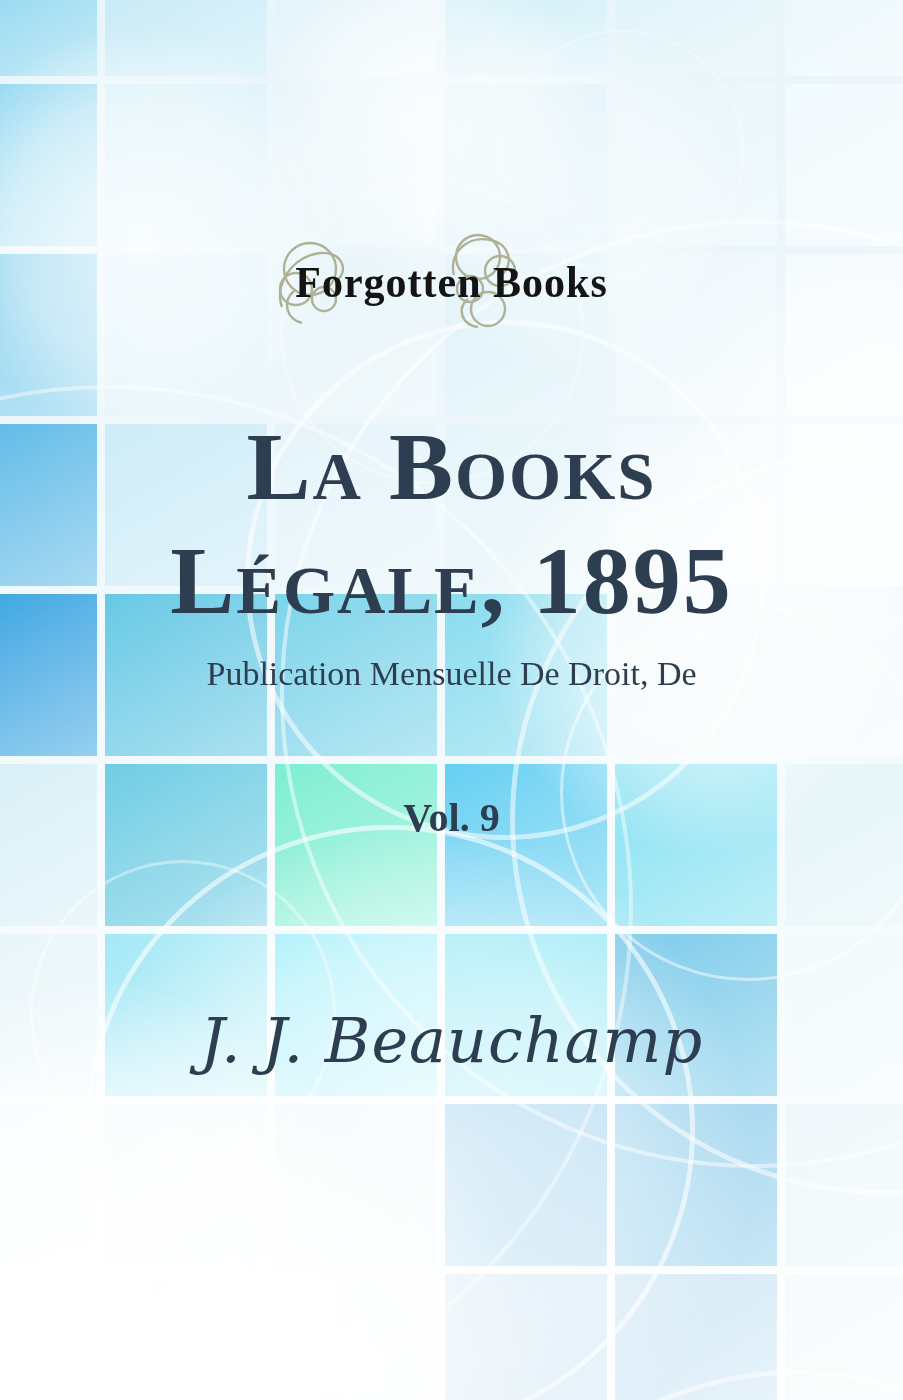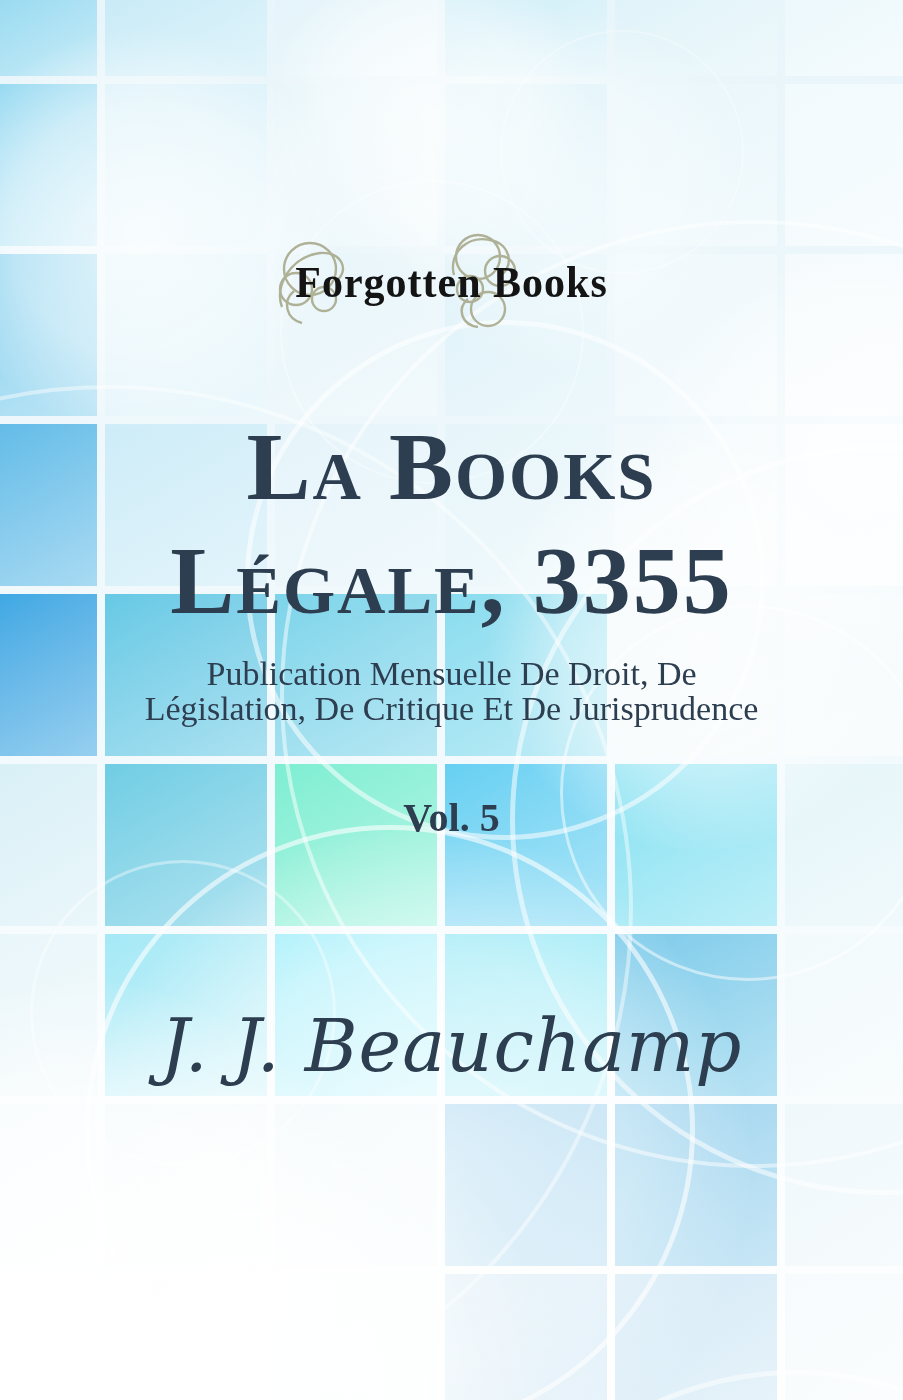--- a/index.html
+++ b/index.html
@@ -51,21 +51,21 @@
     top:938px;
     font-family:"DejaVu Serif",serif;
     font-style:italic;
     font-size:52px;
     color:#2d3e50;
   }
   .author{
     top:1004px;
     font-family:"DejaVu Serif",serif;
     font-style:italic;
-    font-size:72px;
+    font-size:62px;
     letter-spacing:1px;
     color:#2d3e50;
   }
 </style>
 </head>
 <body>
 
 <div class="page">
 
   <div class="bg" id="bg">
@@ -155,22 +155,22 @@
         <circle cx="228" cy="44" r="15"></circle>
         <circle cx="198" cy="62" r="13"></circle>
         <circle cx="216" cy="82" r="17"></circle>
         <path d="M182 48 C 176 26, 196 6, 222 14 C 240 20, 242 42, 226 50"></path>
         <path d="M206 100 C 190 98, 184 82, 196 72"></path>
       </g>
     </svg>
     <span class="logo-text">Forgotten Books</span>
   </header>
 
-  <h1 class="layer title"><span>La Books</span><br><span>Légale, 3355</span></h1>
+  <h1 class="layer title"><span>La Books</span><br><span>Légale, 1895</span></h1>
 
-  <h2 class="layer subtitle"><span>Publication Mensuelle De Droit, De</span><br><span>Législation, De Critique Et De Jurisprudence</span></h2>
+  <h2 class="layer subtitle"><span>Publication Mensuelle De Droit, De</span><br></h2>
 
-  <div class="layer volume">Vol. 5</div>
+  <div class="layer volume">Vol. 9</div>
 
 
   <div class="layer author">J. J. Beauchamp</div>
 
 </div>
 
 </body></html>

